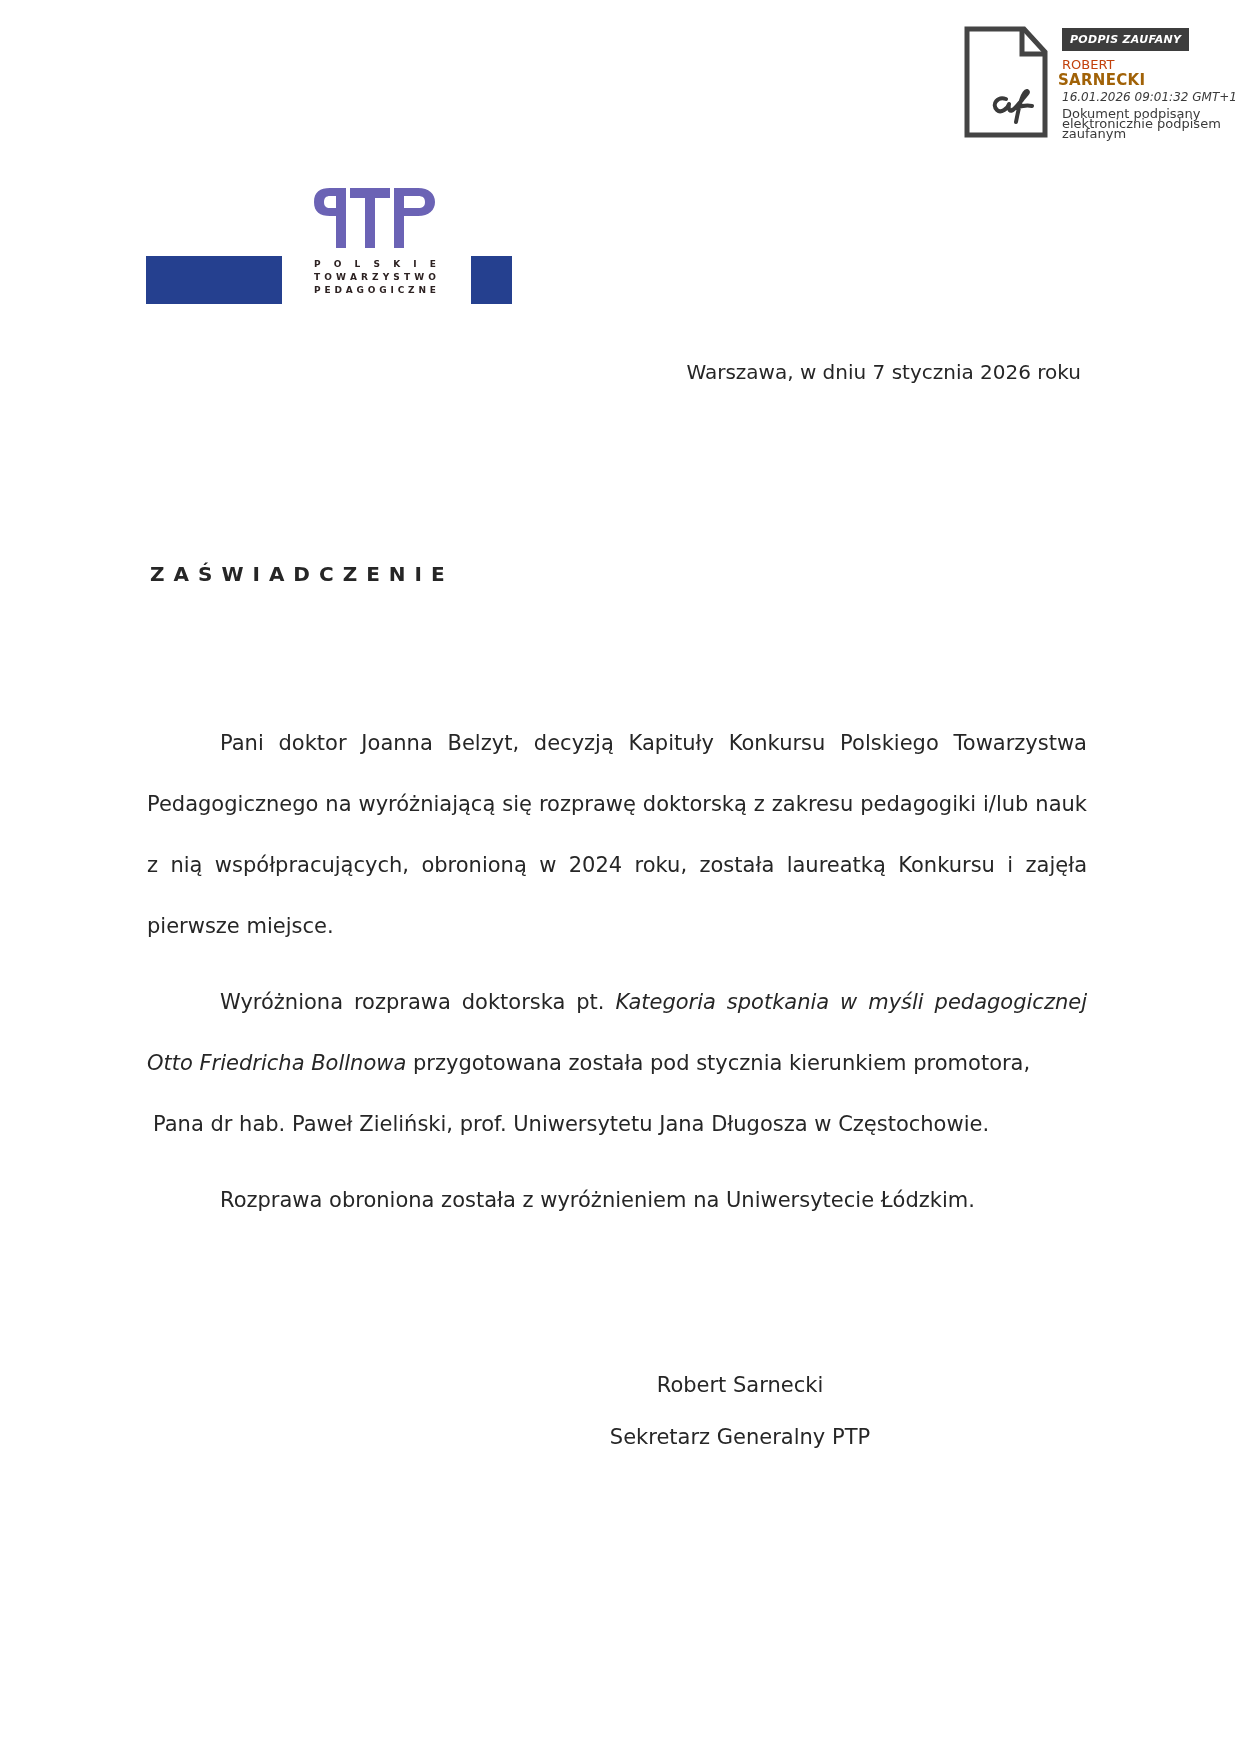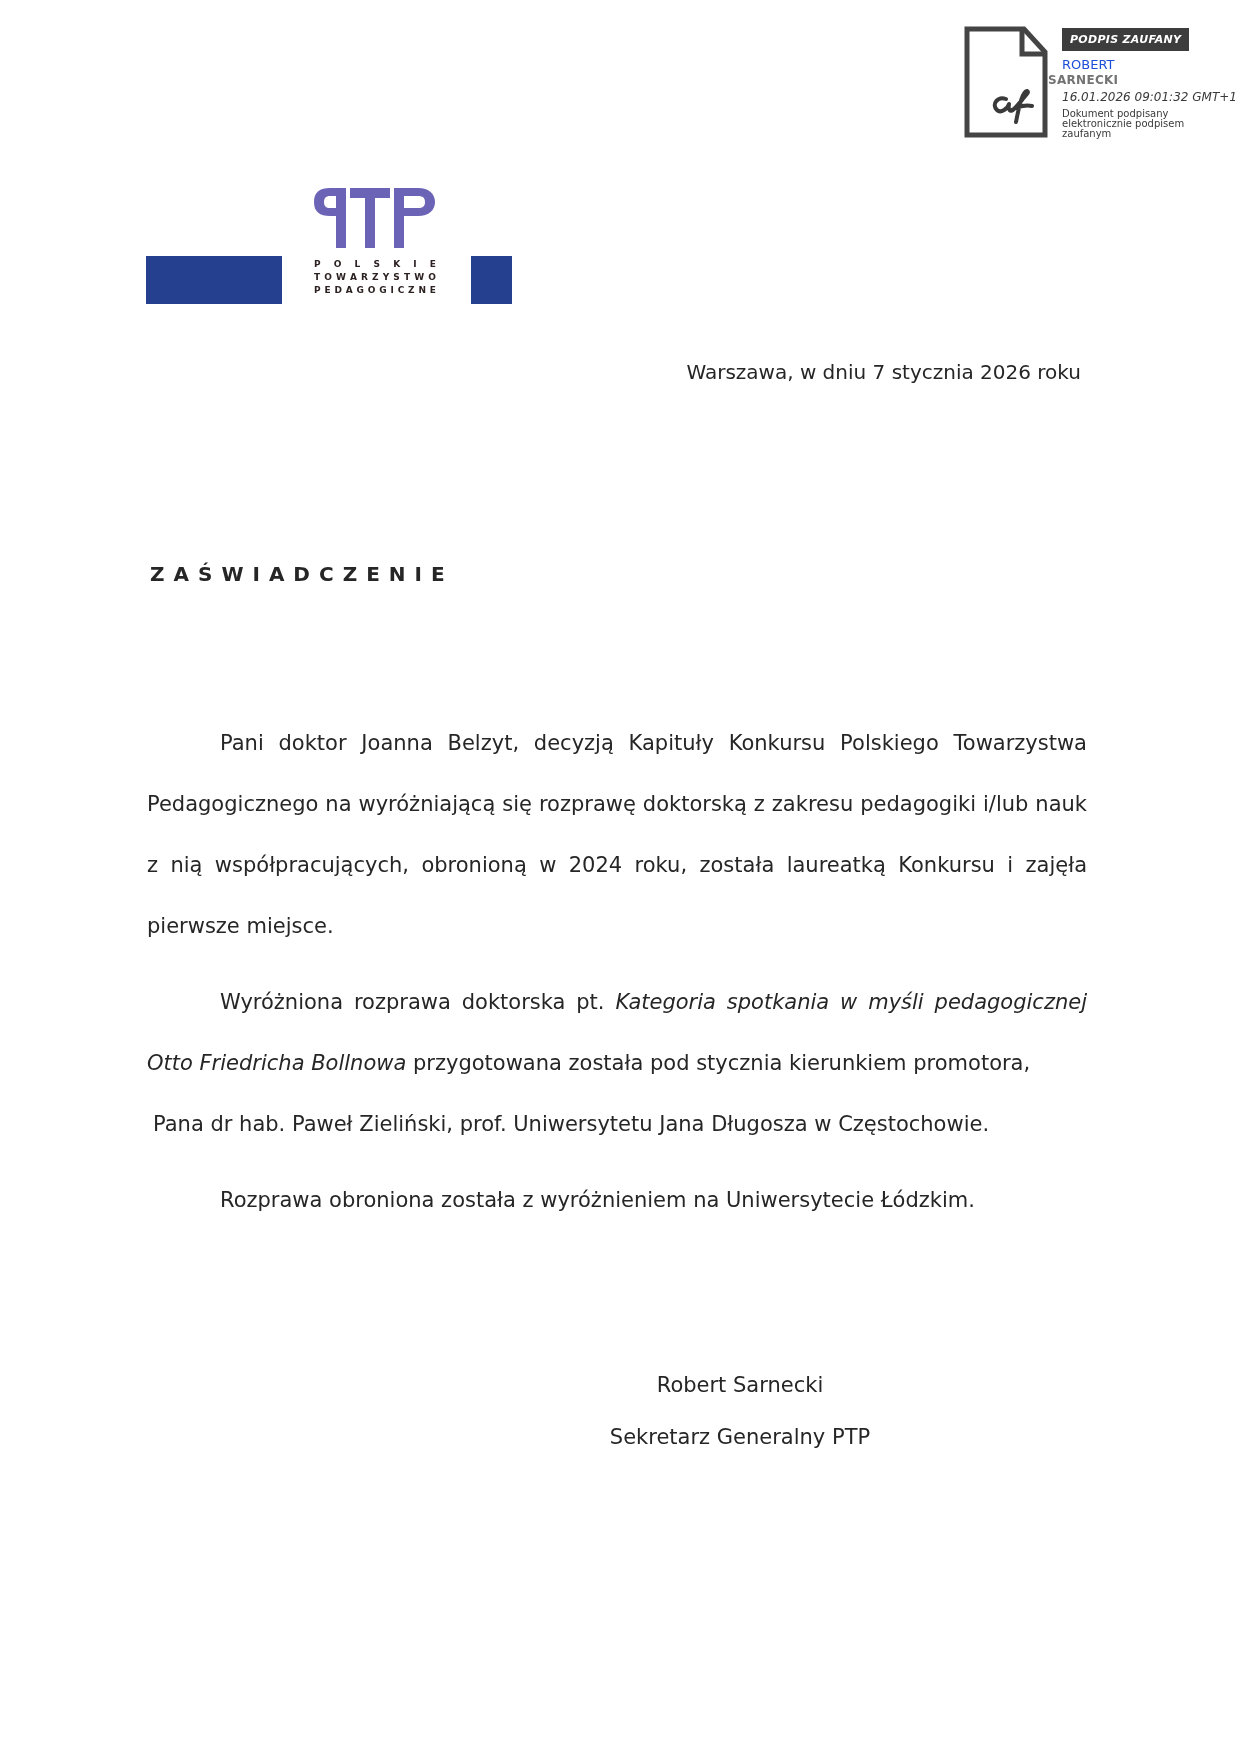--- a/index.html
+++ b/index.html
@@ -44,48 +44,48 @@
       padding: 5px 8px 5px 8px;
       line-height: 13px;
       white-space: nowrap;
       font-style: italic;
     }
     .stamp-first {
       position: absolute;
       left: 98px;
       top: 32px;
       font-size: 13px;
-      color: #1d4ed8;
+      color: #c2410c;
       line-height: 14px;
     }
     .stamp-last {
       position: absolute;
-      left: 84px;
+      left: 94px;
       top: 46px;
-      font-size: 12px;
-      font-weight: bold;
-      color: #737373;
+      font-size: 15px;
+      font-weight: bold;
+      color: #a16207;
       line-height: 17px;
       letter-spacing: 0.3px;
     }
     .stamp-date {
       position: absolute;
       left: 98px;
       top: 66px;
       font-size: 12px;
       color: #3a3a3a;
       line-height: 11px;
       white-space: nowrap;
       font-style: italic;
     }
     .stamp-note {
       position: absolute;
       left: 98px;
       top: 83px;
-      font-size: 10px;
+      font-size: 13px;
       color: #3a3a3a;
       line-height: 10px;
       width: 170px;
     }
 
     
     .bar-left {
       position: absolute;
       left: 146px;
       top: 256px;

